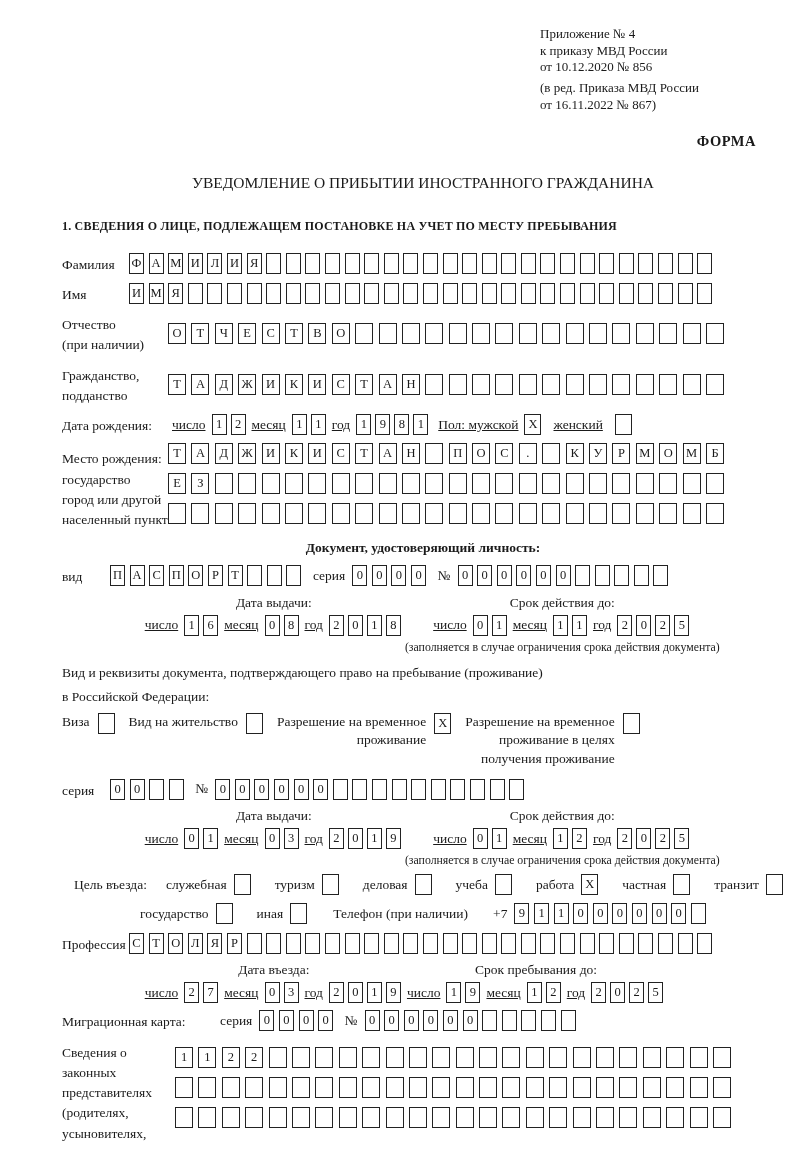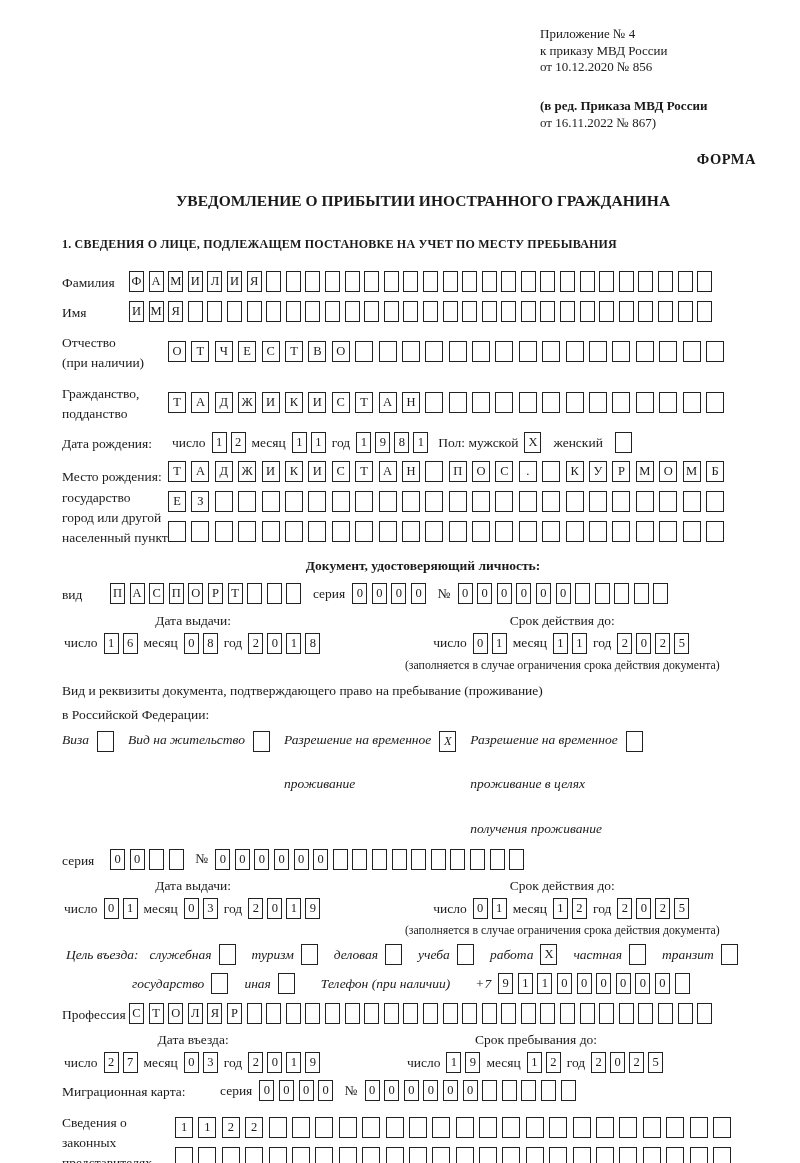--- a/index.html
+++ b/index.html
@@ -5,23 +5,23 @@
   * { box-sizing: border-box; margin: 0; padding: 0; }
   html,body { background:#fff; }
   body {
     width: 800px; height: 1163px;
     font-family: "Liberation Serif", "DejaVu Serif", serif;
     color: #1a1a1a; font-size: 13.5px;
     padding: 26px 16px 14px 62px;
     overflow: hidden;
   }
   .annex { margin-left: 478px; line-height: 1.28; font-size: 13px; }
-  .annex .gap { margin-top: 22px; font-weight: bold; }
+  .annex .gap { margin-top: 4px; }
   .forma { text-align: right; font-weight: bold; font-size: 14.5px; margin: 20px 28px 0 0; letter-spacing: .5px; }
-  .title { text-align: center; font-weight: bold; font-size: 15.5px; margin-top: 22px; line-height: 1.45; }
+  .title { text-align: center; font-weight: normal; font-size: 15.5px; margin-top: 22px; line-height: 1.45; }
   .blank-line { display:inline-block; width: 58px; border-bottom: 2px solid #333; margin-left: 10px; }
   .section { font-weight: bold; font-size: 12px; margin: 24px 0 18px 0; letter-spacing: .2px; }
 
   .row { display: flex; align-items: center; margin-bottom: 7px; }
   .lbl { flex-shrink: 0; padding-top: 3px; line-height: 1.5; }
   .w67 { width: 67px; } .w106 { width: 106px; } .w48 { width: 48px; } .w113 { width: 113px; }
   .cells { display: flex; flex-wrap: nowrap; }
   .cell {
     width: 15px; height: 21px; border: 1.6px solid #222; margin-right: 4.6px;
     display: inline-flex; align-items: center; justify-content: center;
@@ -32,34 +32,34 @@
     width: 17px; height: 21px; border: 1.6px solid #222; flex-shrink: 0;
     display: inline-flex; align-items: center; justify-content: center; font-size: 12.5px;
   }
   .stack { display: flex; flex-direction: column; }
   .cellrows > .cells { margin-bottom: 9px; }
   .center-bold { text-align: center; font-weight: bold; margin: 2px 0 8px 0; }
   .inline { display: flex; align-items: center; }
   .inline > * { margin-right: 7px; }
   .dgroup { display: flex; align-items: center; }
   .dgroup .cell { margin-right: 4px; }
-  .dgroup .t { margin: 0 6px 0 2px; }
+  .dgroup .t { margin: 0 6px 0 2px; text-decoration: underline; }
   .dates-row { display: flex; margin-bottom: 6px; }
-  .dcol-l { width: 47.5%; }
+  .dcol-l { width: 47.5%; text-align: right; }
   .dcol-r { width: 52.5%; }
   .dwrap { display: inline-flex; flex-direction: column; align-items: center; }
   .dhead { margin-bottom: 4px; }
   .small-note { font-size: 11.8px; margin-top: 4px; }
   .intro { line-height: 1.8; }
-  .chk-row { display: flex; align-items: flex-start; margin: 4px 0 10px 0; font-style: italic; }
+  .chk-row { display: flex; align-items: flex-start; margin: 4px 0 10px 0; }
   .chk-item { display: flex; align-items: flex-start; margin-right: 14px; }
   .chk-item .t { margin-right: 8px; line-height: 1.35; }
-  .tc { text-align: left; gap: 26px; }
+  .tc { text-align: right; }
   .purpose-line { display: flex; align-items: center; flex-wrap: nowrap; margin-bottom: 8px; }
-  .purpose-line .t { margin: 0 7px 0 4px; font-style: italic; }
+  .purpose-line .t { margin: 0 7px 0 12px; }
   .purpose-line .box { margin-right: 12px; }
   .mt4 { margin-top: 4px; }
 </style>
 </head>
 <body>
 
 <div>
 
   <div class="annex">
     <div>Приложение № 4</div>

